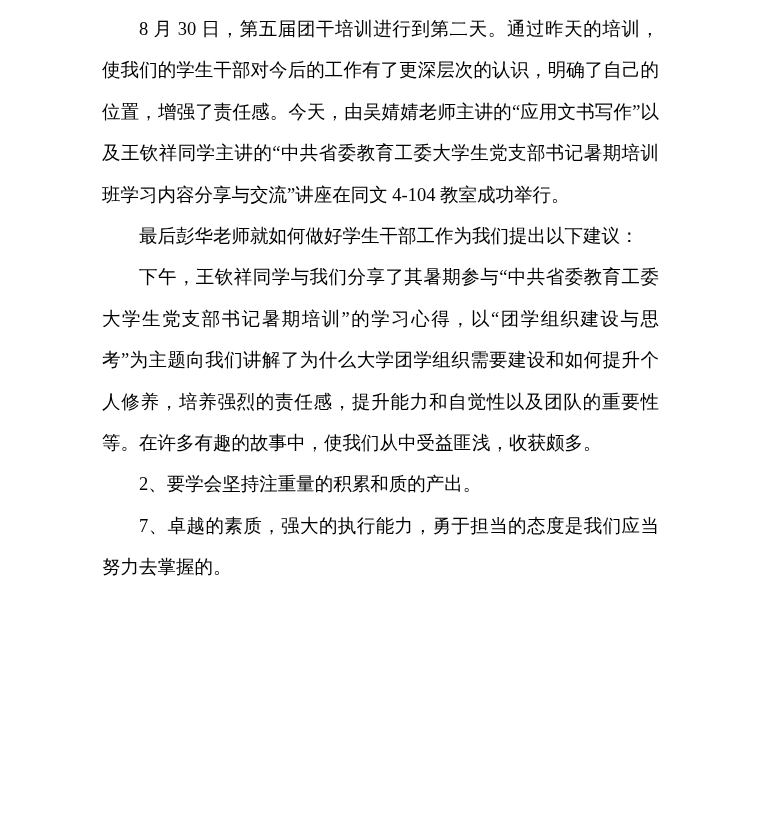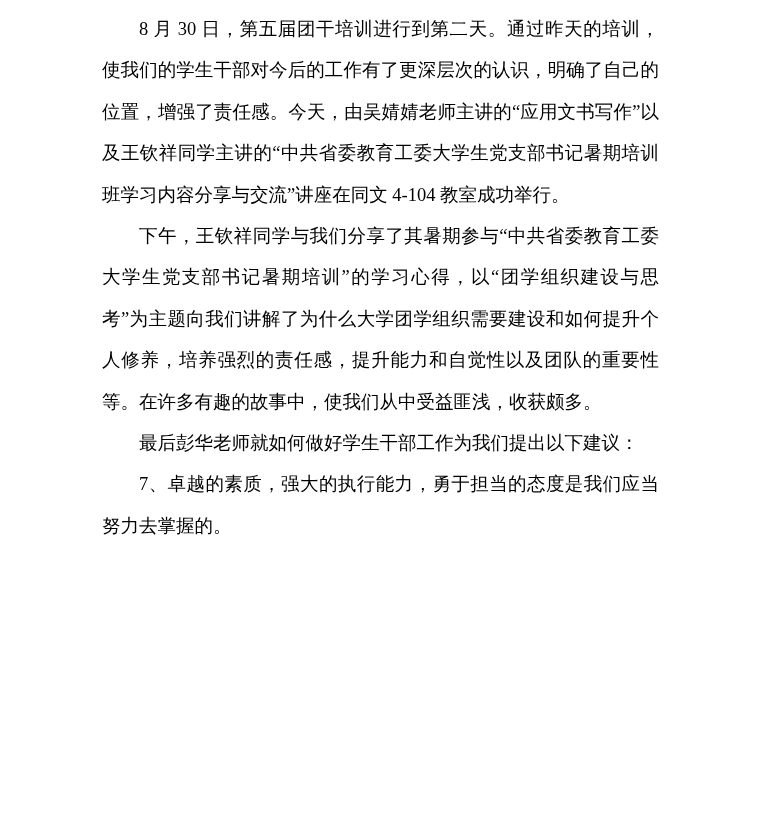--- a/index.html
+++ b/index.html
@@ -29,17 +29,18 @@
     text-indent: 2em;
     word-break: break-all;
   }
 </style>
 </head>
 <body>
 
 <div class="page">
   <div class="doc-body">
     <p class="para">8 月 30 日，第五届团干培训进行到第二天。通过昨天的培训，使我们的学生干部对今后的工作有了更深层次的认识，明确了自己的位置，增强了责任感。今天，由吴婧婧老师主讲的“应用文书写作”以及王钦祥同学主讲的“中共省委教育工委大学生党支部书记暑期培训班学习内容分享与交流”讲座在同文 4-104 教室成功举行。</p>
+    <p class="para">最后彭华老师就如何做好学生干部工作为我们提出以下建议：</p>
     <p class="para">下午，王钦祥同学与我们分享了其暑期参与“中共省委教育工委大学生党支部书记暑期培训”的学习心得，以“团学组织建设与思考”为主题向我们讲解了为什么大学团学组织需要建设和如何提升个人修养，培养强烈的责任感，提升能力和自觉性以及团队的重要性等。在许多有趣的故事中，使我们从中受益匪浅，收获颇多。</p>
-    <p class="para">最后彭华老师就如何做好学生干部工作为我们提出以下建议：</p>
+    <p class="para">2、要学会坚持注重量的积累和质的产出。</p>
     <p class="para">7、卓越的素质，强大的执行能力，勇于担当的态度是我们应当努力去掌握的。</p>
   </div>
 </div>
 
 </body></html>

